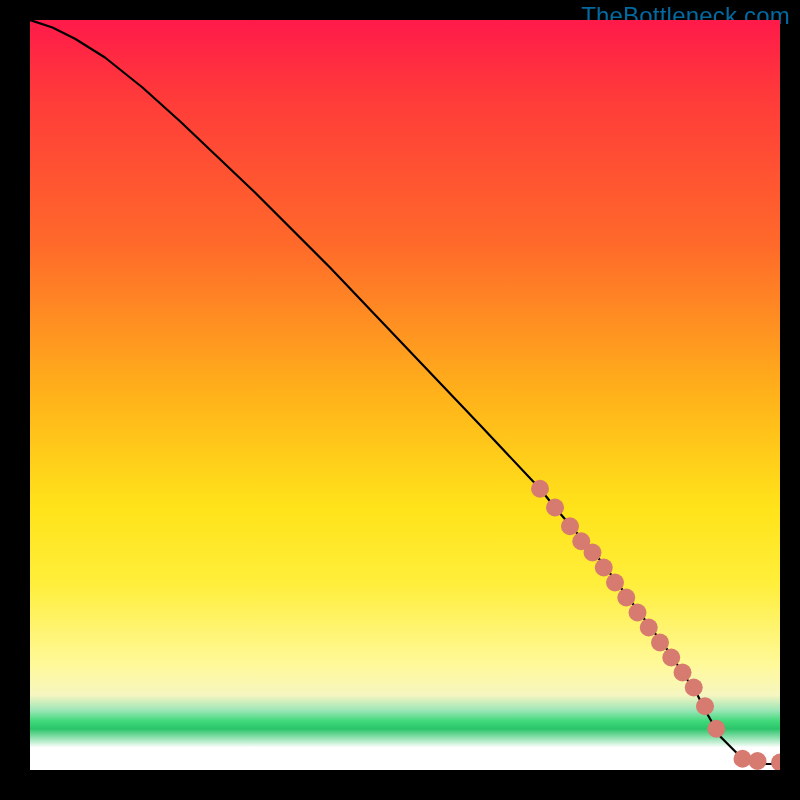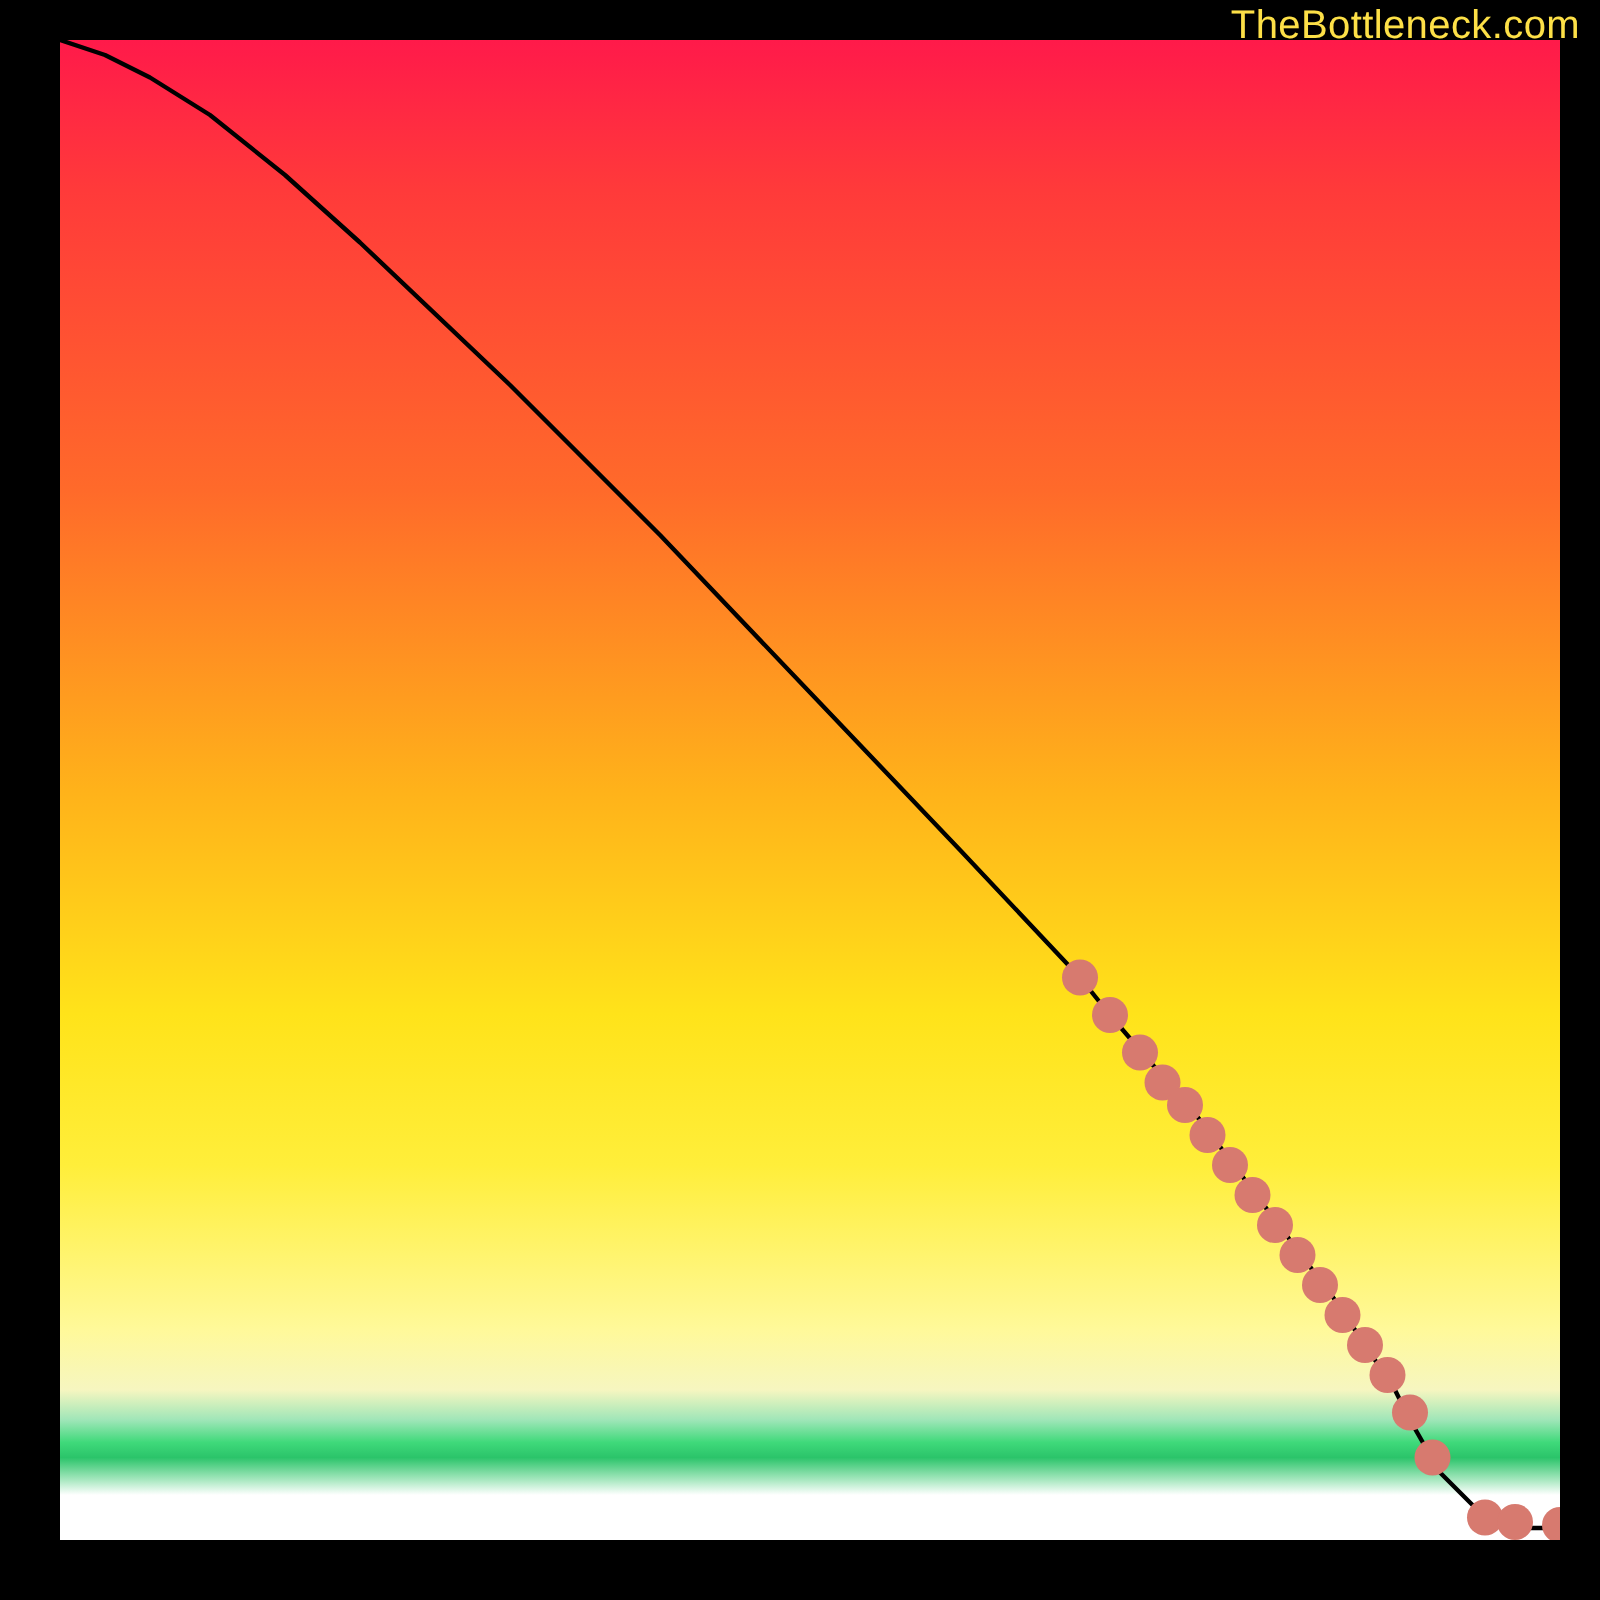--- a/index.html
+++ b/index.html
@@ -39,22 +39,22 @@
       #2bc46a 94.5%,
       #a8e8c0 96%,
       #ffffff 97%,
       #ffffff 100%
     );
   }
   .attribution {
     position: absolute;
     top: 2px;
     right: 10px;
-    color: #fde047;
-    font-size: 20px;
+    color: #0369a1;
+    font-size: 24px;
     font-weight: 500;
     letter-spacing: 0.2px;
     user-select: none;
   }
   svg.overlay {
     position: absolute;
     left: 0;
     top: 0;
     width: 750px;
     height: 750px;

